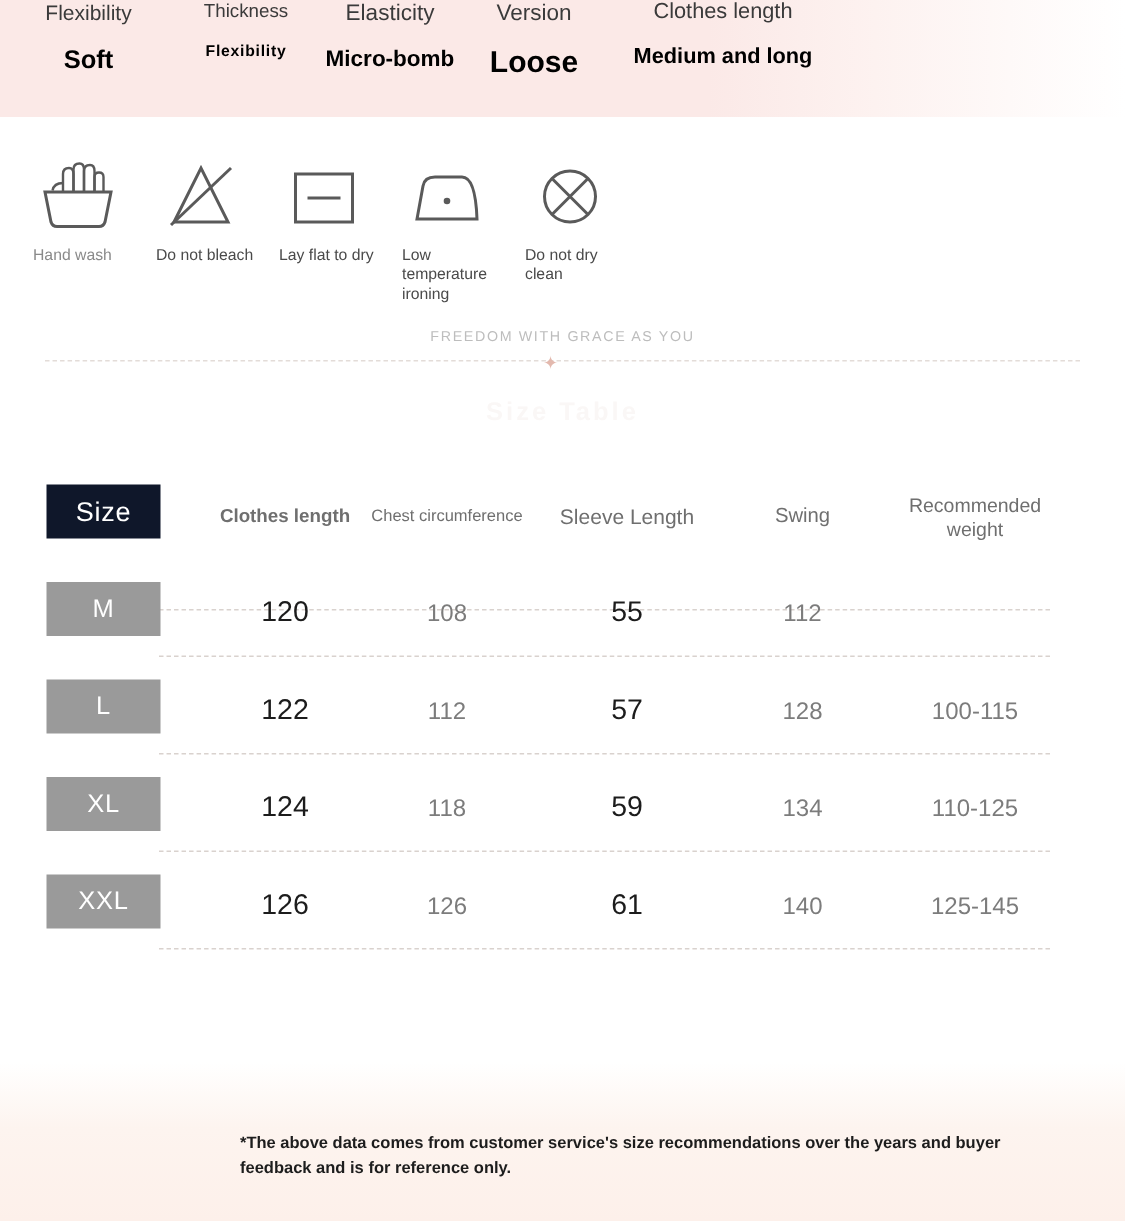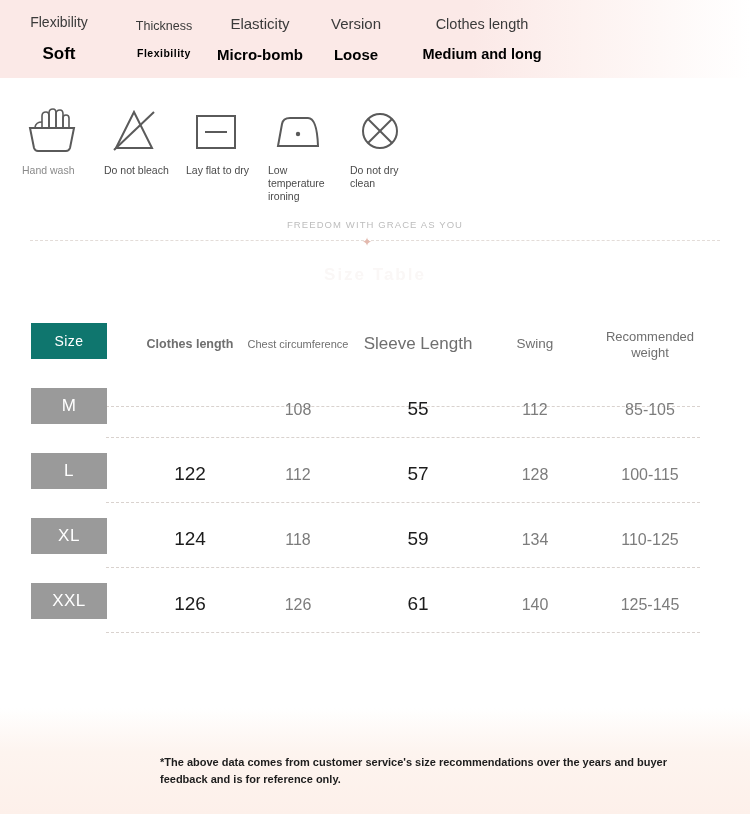--- a/index.html
+++ b/index.html
@@ -33,21 +33,21 @@
     height: 78px;
     background: linear-gradient(to right, #fbe9e7 0%, #fdf2f0 40%, #ffffff 100%);
   }
   .attr-cols {
     position: absolute;
     left: 0;
     top: 0;
     width: 750px;
     height: 78px;
     display: flex;
-    align-items: center;
+    align-items: flex-start;
   }
   .attr-col {
     display: flex;
     flex-direction: column;
     align-items: center;
     justify-content: flex-start;
   }
   .attr-label {
     color: #3a3a3a;
     white-space: nowrap;
@@ -66,21 +66,21 @@
   .c1 { width: 92px; }
   .c1 .attr-label { font-size: 12.5px; }
   .c1 .attr-value { font-size: 10.5px; letter-spacing: .5px; }
 
   .c2 { width: 100px; }
   .c2 .attr-label { font-size: 15px; }
   .c2 .attr-value { font-size: 15px; }
 
   .c3 { width: 92px; }
   .c3 .attr-label { font-size: 15px; }
-  .c3 .attr-value { font-size: 15px; }
+  .c3 .attr-value { font-size: 20px; }
 
   .c4 { width: 160px; }
   .c4 .attr-label { font-size: 14.5px; }
   .c4 .attr-value { font-size: 14.5px; }
 
   
   .care-row {
     position: absolute;
     left: 22px;
     top: 104px;
@@ -172,22 +172,22 @@
     height: 36px;
     background: #9a9a9a;
     color: #ffffff;
     display: flex;
     align-items: center;
     justify-content: center;
     font-size: 17px;
     letter-spacing: .5px;
   }
   .trow.head .size-cell {
-    background: #0f766e;
-    font-size: 14px;
+    background: #0f172a;
+    font-size: 18px;
   }
   .dash-line {
     position: absolute;
     left: 106px;
     top: 29px;
     width: 594px;
     border-top: 1px dashed #d9d2ce;
   }
   .dash-line.bottom {
     top: 60px;
@@ -215,21 +215,21 @@
   }
 
   .col-1 { left: 138px; width: 104px; }
   .col-2 { left: 243px; width: 110px; text-align: right; }
   .col-3 { left: 354px; width: 128px; }
   .col-4 { left: 484px; width: 102px; }
   .col-5 { left: 588px; width: 124px; text-align: center; }
 
   .trow.head .col-1 { font-size: 12.5px; font-weight: bold; }
   .trow.head .col-2 { font-size: 11px; }
-  .trow.head .col-3 { font-size: 17px; }
+  .trow.head .col-3 { font-size: 14px; }
   .trow.head .col-4 { font-size: 13.5px; }
   .trow.head .col-5 { font-size: 13px; }
 
   
   .footer {
     position: absolute;
     left: 0;
     bottom: 0;
     width: 750px;
     height: 106px;
@@ -335,24 +335,24 @@
     <div class="cell col-1">Clothes length</div>
     <div class="cell col-2">Chest circumference</div>
     <div class="cell col-3">Sleeve Length</div>
     <div class="cell col-4">Swing</div>
     <div class="cell col-5">Recommended weight</div>
   </div>
 
   <div class="trow data">
     <div class="dash-line"></div>
     <div class="size-cell">M</div>
+    <div class="cell col-1 dark">120</div>
     <div class="cell col-2">108</div>
     <div class="cell col-3 dark">55</div>
     <div class="cell col-4">112</div>
-    <div class="cell col-5">85-105</div>
     <div class="dash-line bottom"></div>
   </div>
 
   <div class="trow data">
     <div class="size-cell">L</div>
     <div class="cell col-1 dark">122</div>
     <div class="cell col-2">112</div>
     <div class="cell col-3 dark">57</div>
     <div class="cell col-4">128</div>
     <div class="cell col-5">100-115</div>

